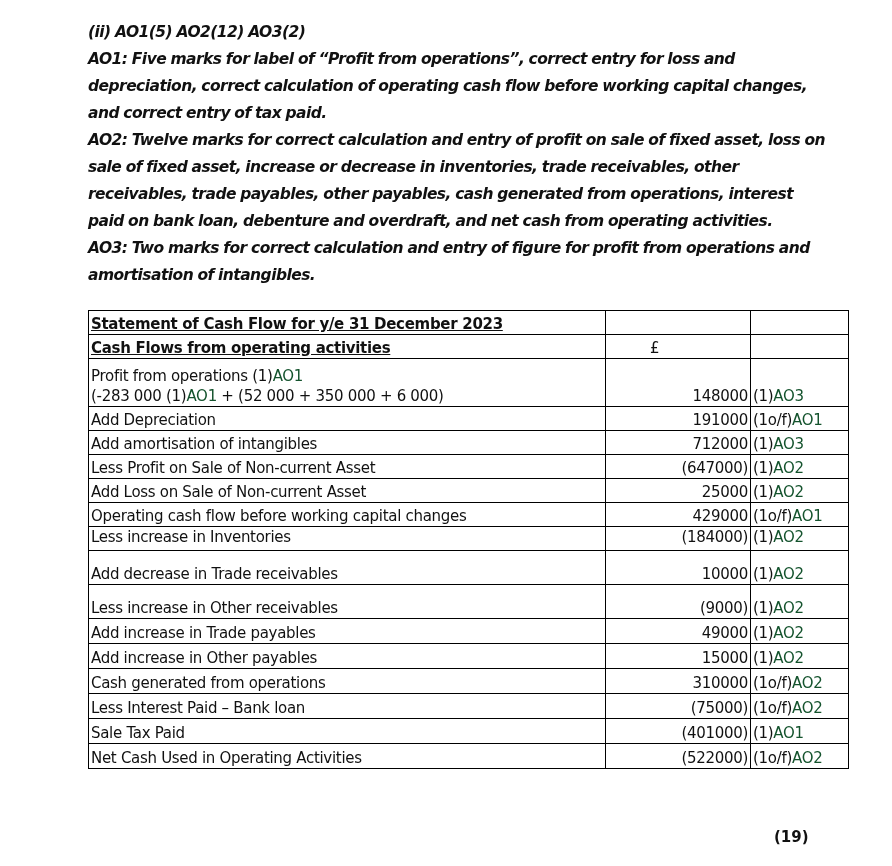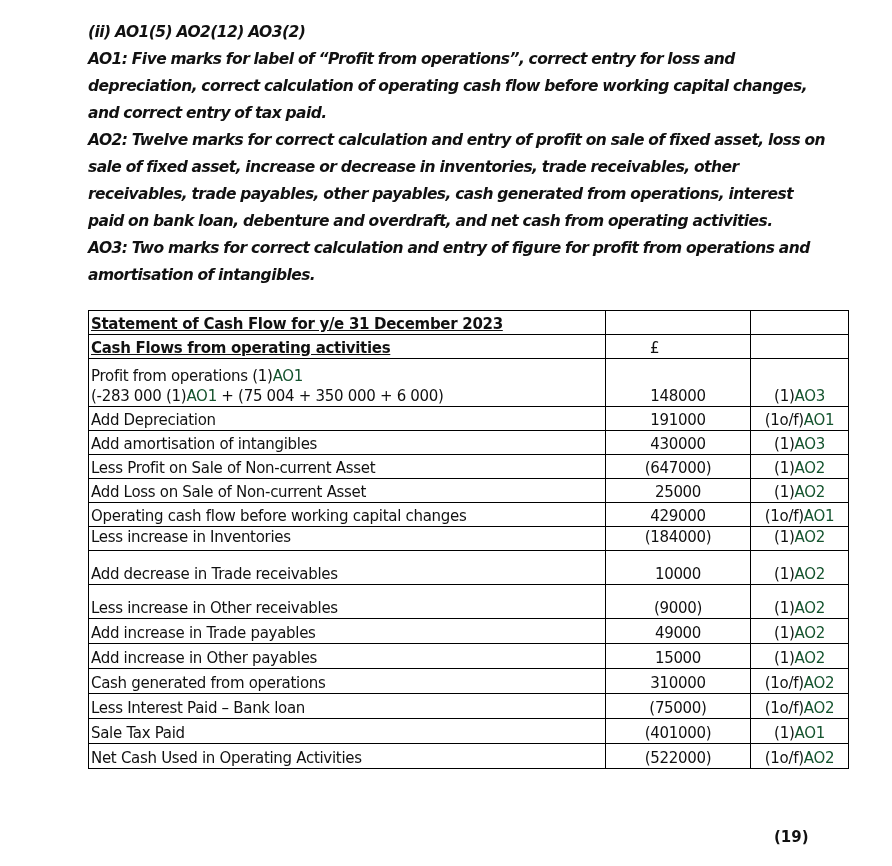--- a/index.html
+++ b/index.html
@@ -20,22 +20,22 @@
     font-size: 15px; letter-spacing: -0.3px;
   }
   table.cf td {
     border: 1.5px solid #000;
     padding: 0 2px;
     vertical-align: bottom;
     white-space: nowrap;
     line-height: 20px;
   }
   td.c1 { width: 512px; margin-top: 25px; }
-  td.c2 { width: 98px; text-align: center; padding-right: 1px; }
-  td.c3 { width: 93px; text-align: center; padding-left: 1px; }
+  td.c2 { width: 98px; text-align: right; padding-right: 1px; }
+  td.c3 { width: 93px; text-align: left; padding-left: 1px; }
   .hdr { font-weight: bold; text-decoration: underline; }
   .red { color: #14532d; }
   .h24 { height: 24px; }
   .h25 { height: 25px; }
   .h34 { height: 34px; }
   .h48 { height: 48px; }
   .ind { padding-left: 150px; }
   .ind .dash { display: inline-block; width: 22px; }
   .total {
     position: absolute; left: 774px; top: 828px;
@@ -60,35 +60,35 @@
       <td class="c3"></td>
     </tr>
     <tr class="h24">
       <td class="c1 hdr">Cash Flows from operating activities</td>
       <td class="c2" style="text-align:left;padding-left:44px;">£</td>
       <td class="c3"></td>
     </tr>
     <tr class="h48">
       <td class="c1">
         <div><span>Profit from operations (1)</span><span class="red">AO1</span></div>
-        <div><span>(-283 000 (1)</span><span class="red">AO1</span><span> + (75 004 + 350 000 + 6 000)</span></div>
+        <div><span>(-283 000 (1)</span><span class="red">AO1</span><span> + (52 000 + 350 000 + 6 000)</span></div>
       </td>
       <td class="c2">148000</td>
       <td class="c3"><span>(1)</span><span class="red">AO3</span></td>
     </tr>
   </tbody>
   <tbody id="rows-body">
       <tr class="h24">
         <td class="c1">Add Depreciation</td>
         <td class="c2">191000</td>
         <td class="c3"><span>(1o/f)</span><span class="red">AO1</span></td>
       </tr>
       <tr class="h24">
         <td class="c1">Add amortisation of intangibles</td>
-        <td class="c2">430000</td>
+        <td class="c2">712000</td>
         <td class="c3"><span>(1)</span><span class="red">AO3</span></td>
       </tr>
       <tr class="h24">
         <td class="c1">Less Profit on Sale of Non-current Asset</td>
         <td class="c2">(647000)</td>
         <td class="c3"><span>(1)</span><span class="red">AO2</span></td>
       </tr>
       <tr class="h24">
         <td class="c1">Add Loss on Sale of Non-current Asset</td>
         <td class="c2">25000</td>

